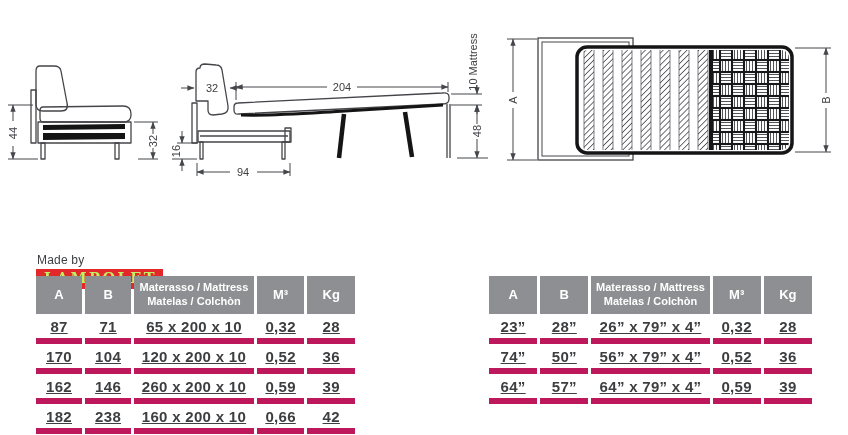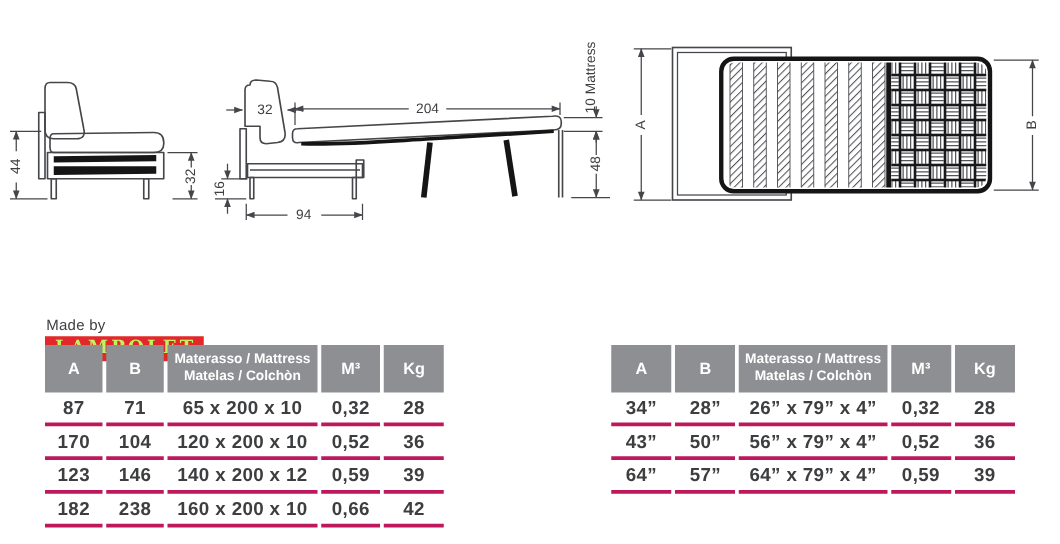--- a/index.html
+++ b/index.html
@@ -16,21 +16,21 @@
 
   
   table.spec{position:absolute;top:276px;border-collapse:separate;border-spacing:3px 0;table-layout:fixed;}
   #tbl-metric{left:33px;width:325px;}
   #tbl-imperial{left:486px;width:329px;}
   table.spec th{background:#8e8f92;color:#fff;font-weight:bold;font-size:13px;
                 height:38px;padding:0;text-align:center;vertical-align:middle;line-height:1.25;}
   table.spec th .h2{font-size:11px;}
   table.spec td{height:24px;padding:0;text-align:center;vertical-align:middle;
                 font-size:15px;font-weight:bold;color:#3d3e40;letter-spacing:.3px;
-                border-bottom:3px solid #be185d;}
+                border-bottom:6px solid #be185d;text-decoration:underline;}
 </style>
 </head>
 <body>
 
 <div class="sheet">
 
   <svg class="drawings" width="848" height="216" viewBox="0 0 848 216">
     <defs>
       <marker id="arr" viewBox="0 0 10 10" refX="9.5" refY="5" markerWidth="9" markerHeight="7" orient="auto-start-reverse" markerUnits="userSpaceOnUse">
         <path d="M0 1.2 L10 5 L0 8.8 Z" fill="#45464a"></path>
@@ -185,23 +185,23 @@
         <td>28</td>
       </tr>
       <tr>
         <td>170</td>
         <td>104</td>
         <td>120 x 200 x 10</td>
         <td>0,52</td>
         <td>36</td>
       </tr>
       <tr>
-        <td>123</td>
+        <td>162</td>
         <td>146</td>
-        <td>140 x 200 x 12</td>
+        <td>260 x 200 x 10</td>
         <td>0,59</td>
         <td>39</td>
       </tr>
       <tr>
         <td>182</td>
         <td>238</td>
         <td>160 x 200 x 10</td>
         <td>0,66</td>
         <td>42</td>
       </tr>
@@ -223,28 +223,28 @@
         <th>
           <div class="h2">Materasso / Mattress</div>
           <div class="h2">Matelas / Colchòn</div>
         </th>
         <th>M³</th>
         <th>Kg</th>
       </tr>
     </thead>
     <tbody>
       <tr>
-        <td>34”</td>
+        <td>23”</td>
         <td>28”</td>
         <td>26” x 79” x 4”</td>
         <td>0,32</td>
         <td>28</td>
       </tr>
       <tr>
-        <td>43”</td>
+        <td>74”</td>
         <td>50”</td>
         <td>56” x 79” x 4”</td>
         <td>0,52</td>
         <td>36</td>
       </tr>
       <tr>
         <td>64”</td>
         <td>57”</td>
         <td>64” x 79” x 4”</td>
         <td>0,59</td>

